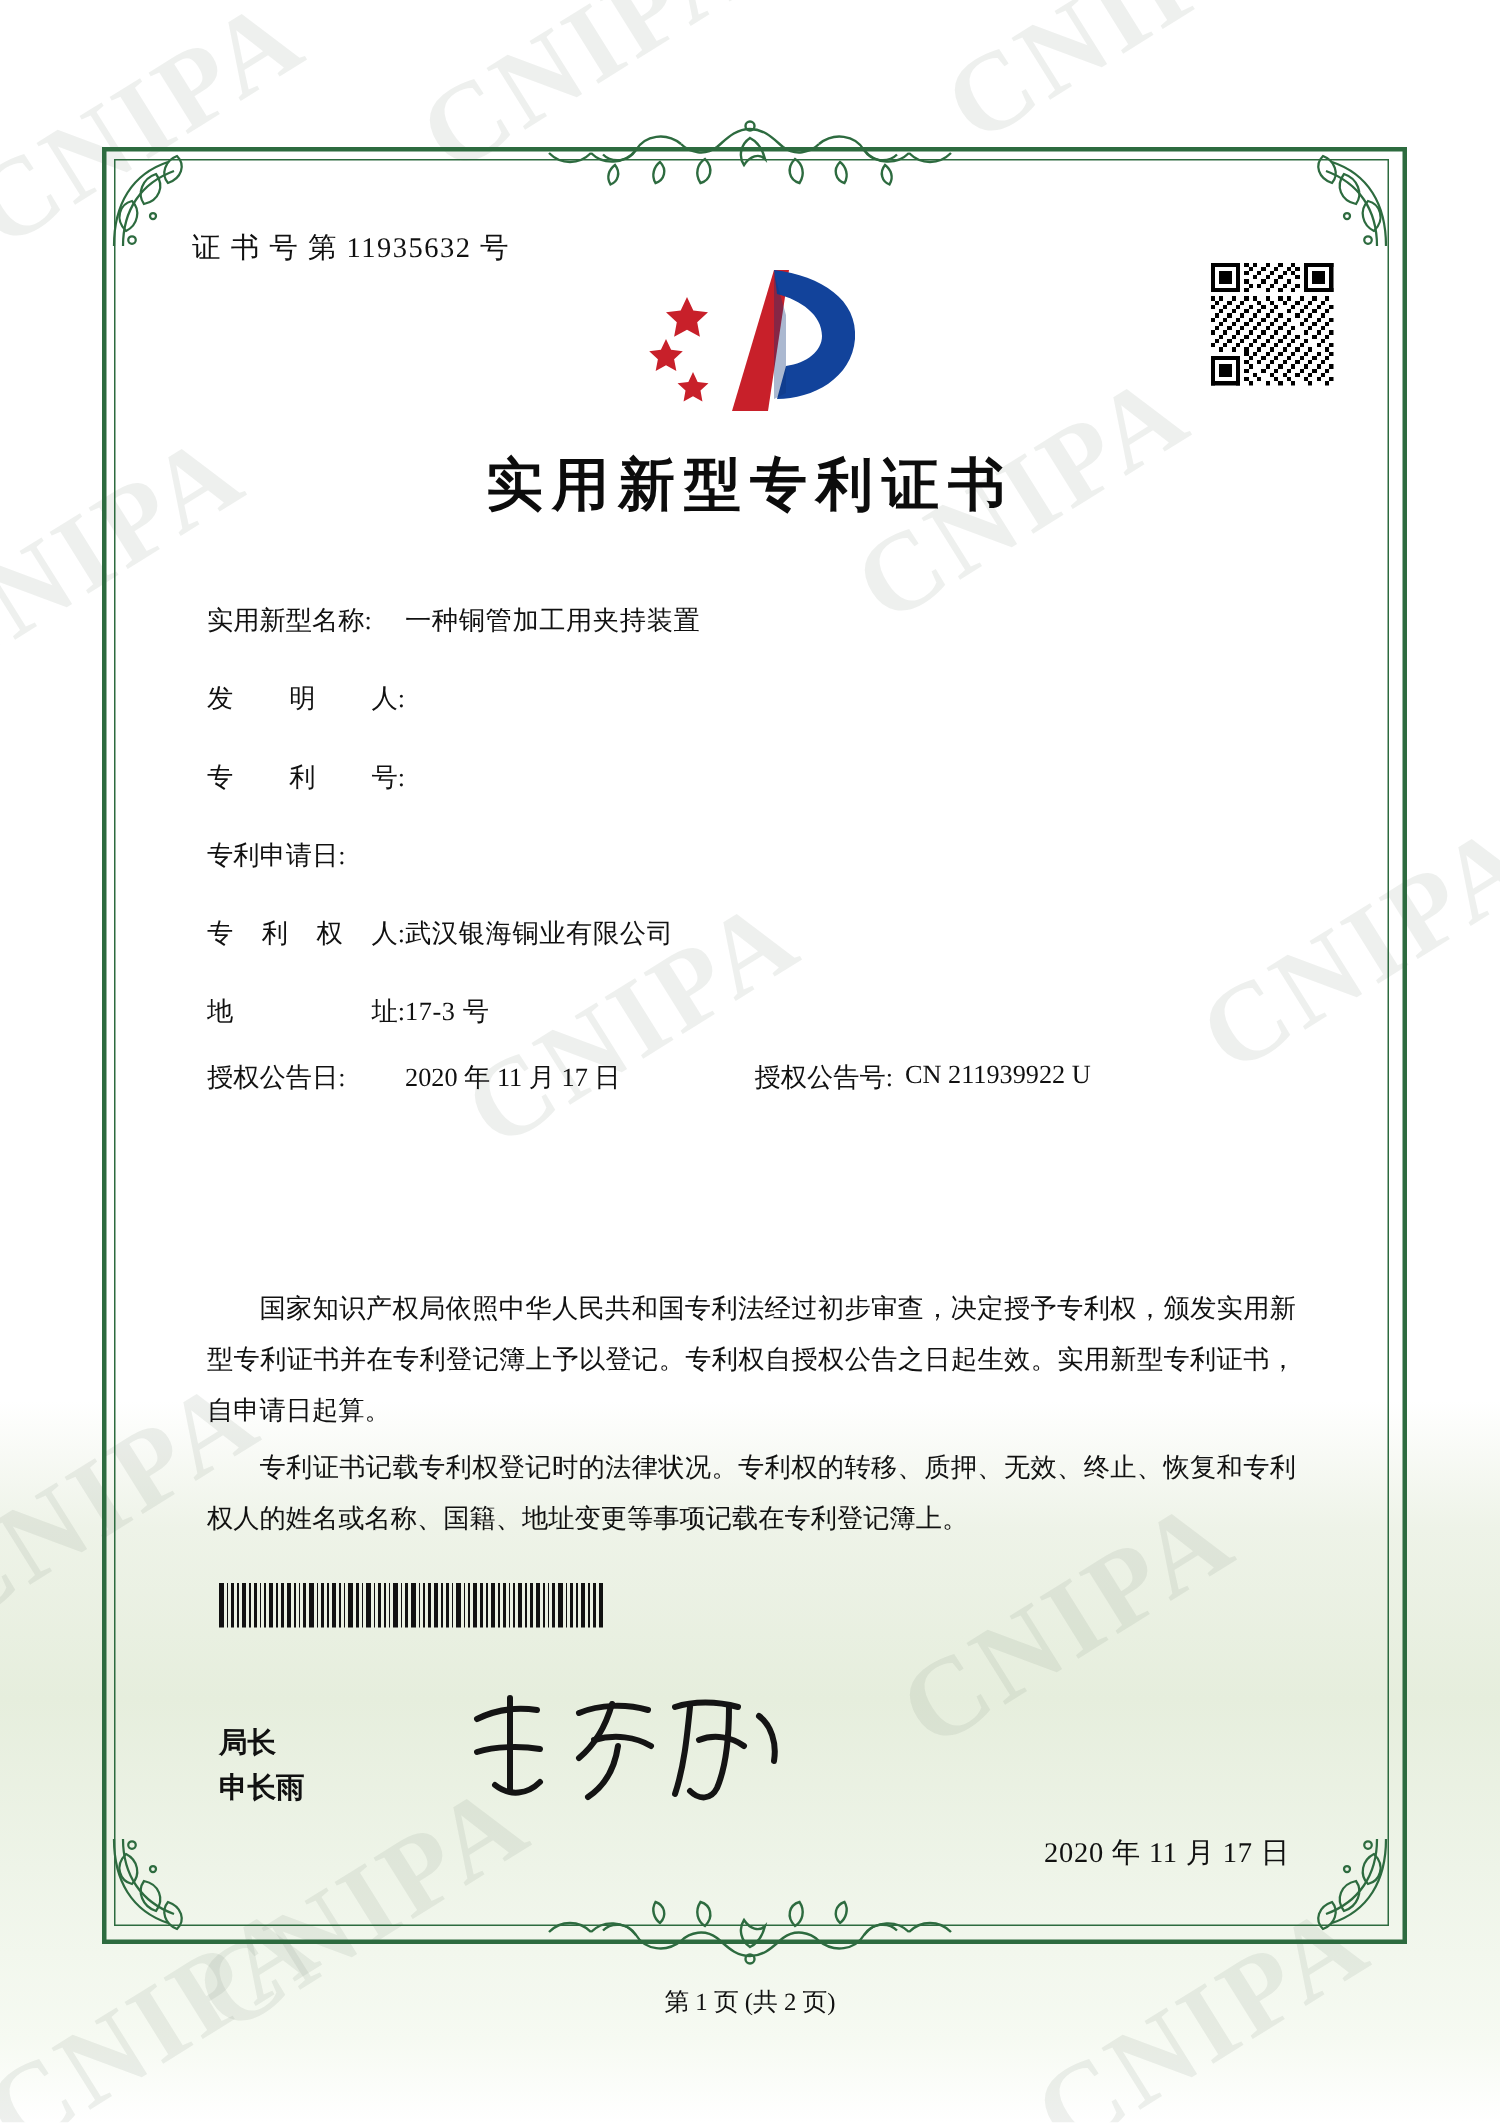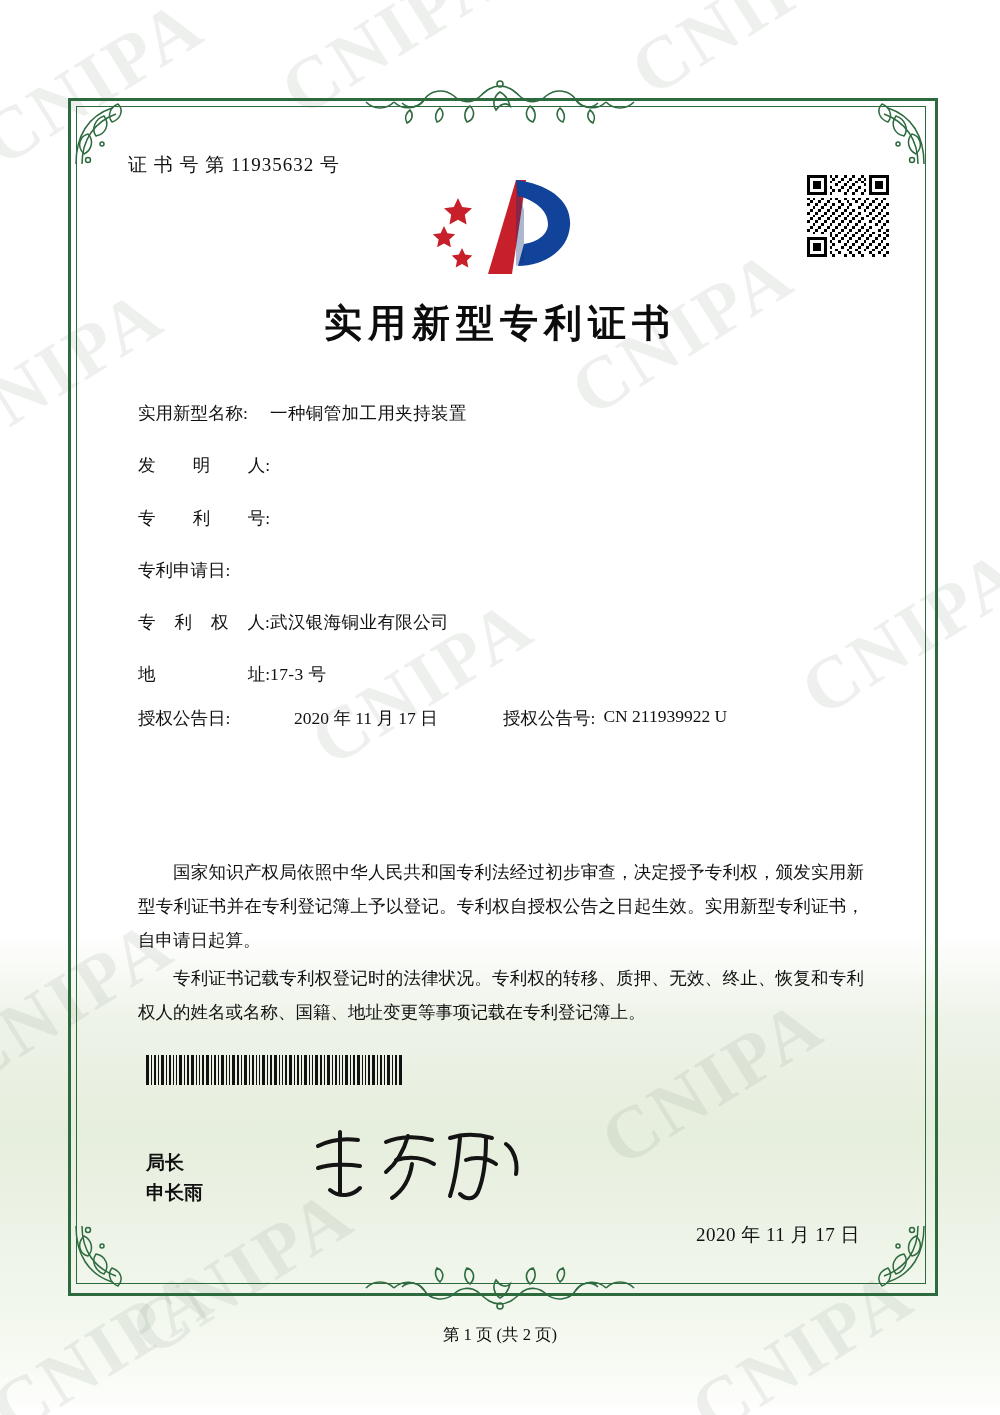--- a/index.html
+++ b/index.html
@@ -156,21 +156,21 @@
     letter-spacing: 0.4px;
   }
   .fvalue .l2 { display: block; }
 
   .row-split {
     display: flex;
     align-items: flex-start;
     margin-bottom: 8px;
     font-size: 17.5px;
   }
-  .row-split .left { width: 365px; display: flex; gap: 24px; }
+  .row-split .left { width: 365px; display: flex; }
   .row-split .left .lab { flex: 0 0 132px; display: flex; justify-content: space-between; }
   .row-split .right { display: flex; }
   .row-split .right .lab { margin-right: 8px; }
 
   .paras {
     position: absolute;
     left: 138px;
     top: 855px;
     width: 726px;
     font-size: 17.5px;

